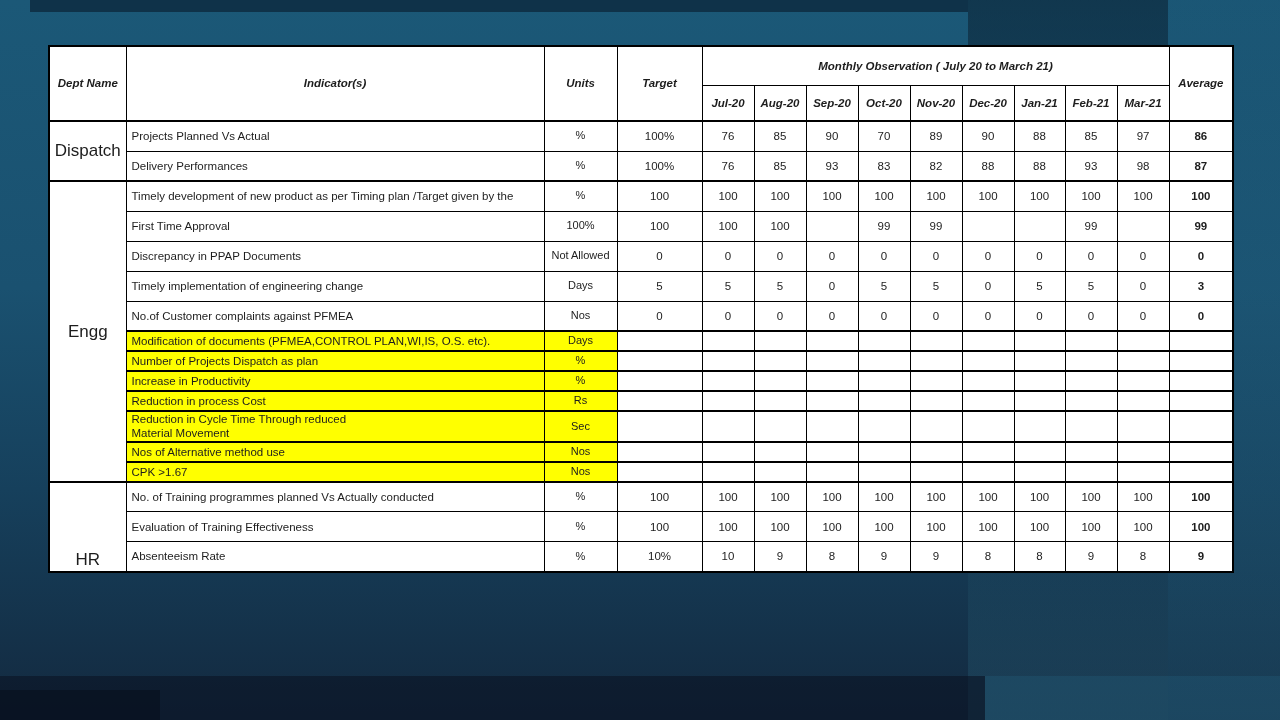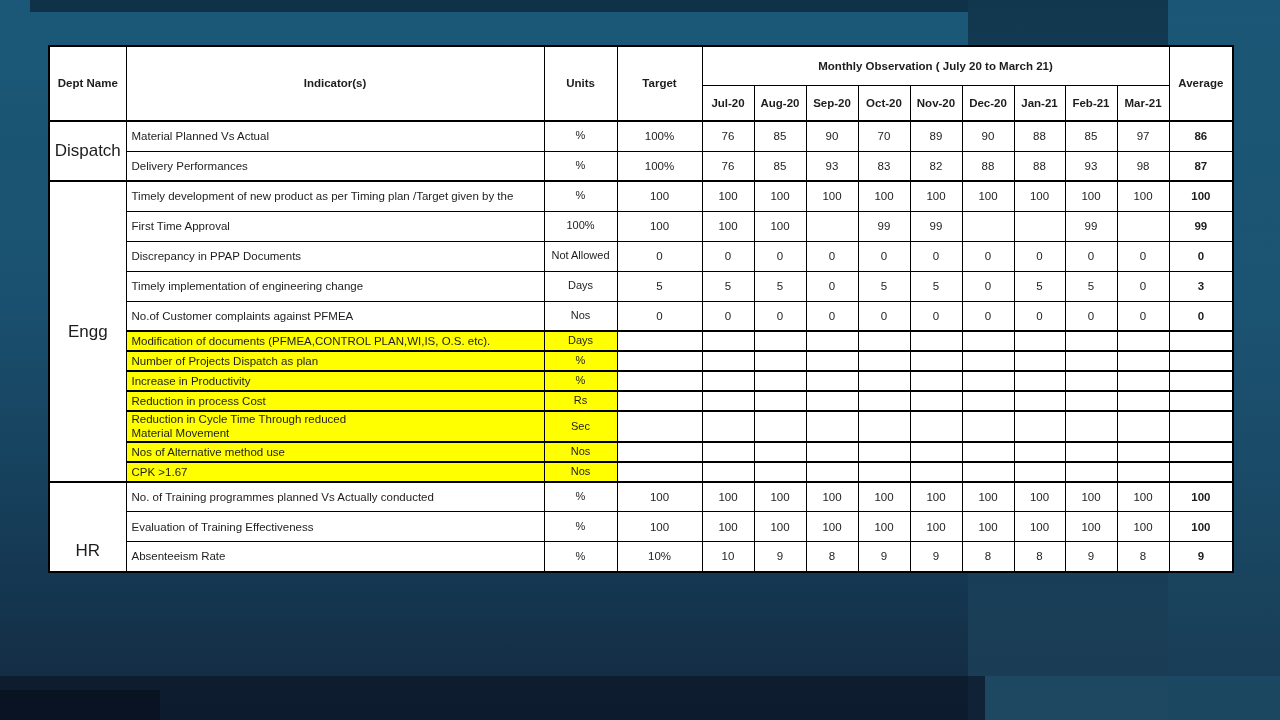--- a/index.html
+++ b/index.html
@@ -22,39 +22,39 @@
     position: absolute; left: 48px; top: 45px; width: 1184px;
     border-collapse: collapse; table-layout: fixed;
     background: #ffffff; color: #1d1d1d;
     border: 2px solid #000;
   }
   .kpi th, .kpi td {
     border: 1px solid #000; padding: 0 3px;
     text-align: center; vertical-align: middle;
     font-size: 11.5px; overflow: hidden; line-height: 1.25;
   }
-  .kpi thead th { font-weight: bold; }
+  .kpi thead th { font-weight: bold; font-style: italic; }
   .obs-h    { font-size: 15px; height: 38px; }
   .ind-h    { font-size: 15px; }
   .dept-h   { font-size: 13px; line-height: 1.55; }
   .units-h  { font-size: 13.5px; }
   .target-h { font-size: 13.5px; }
   .month-h  { font-size: 11.5px; height: 34px; }
   .avg-h    { font-size: 12.5px; }
 
   .kpi tbody tr { height: 30px; }
   .kpi tbody tr.hl { height: 20px; }
   .kpi tbody tr.section-start td { border-top-width: 2px; }
   .kpi td.ind { text-align: left; white-space: pre-line; padding-left: 5px; }
   .kpi td.units { font-size: 11px; }
   .kpi td.avg { font-weight: bold; margin-top: 48px; }
   .kpi tr.hl td { border-top-width: 2px; border-bottom-width: 2px; }
   .kpi tr.hl td.ind, .kpi tr.hl td.units { background: #ffff00; }
   .kpi td.dept { font-size: 17px; }
-  .kpi td.dept-bottom { vertical-align: bottom; padding-bottom: 10px; }
+  .kpi td.dept-bottom { vertical-align: bottom; padding-bottom: 1px; }
 </style>
 </head>
 <body>
 
 <div class="bg bg-band-right"></div>
 <div class="bg bg-far-right"></div>
 <div class="bg bg-top-strip"></div>
 <div class="bg bg-bottom-left"></div>
 <div class="bg bg-bottom-right"></div>
 <div class="bg bg-left-corner"></div>
@@ -93,21 +93,21 @@
       <th class="month-h">Nov-20</th>
       <th class="month-h">Dec-20</th>
       <th class="month-h">Jan-21</th>
       <th class="month-h">Feb-21</th>
       <th class="month-h">Mar-21</th>
     </tr>
   </thead>
   <tbody id="kpi-table-body">
       <tr class="section-start">
         <td class="dept" rowspan="2">Dispatch</td>
-        <td class="ind">Material Planned Vs Actual</td>
+        <td class="ind">Projects Planned Vs Actual</td>
         <td class="units">%</td>
         <td class="target">100%</td>
         <td class="mval">76</td>
         <td class="mval">85</td>
         <td class="mval">90</td>
         <td class="mval">70</td>
         <td class="mval">89</td>
         <td class="mval">90</td>
         <td class="mval">88</td>
         <td class="mval">85</td>

